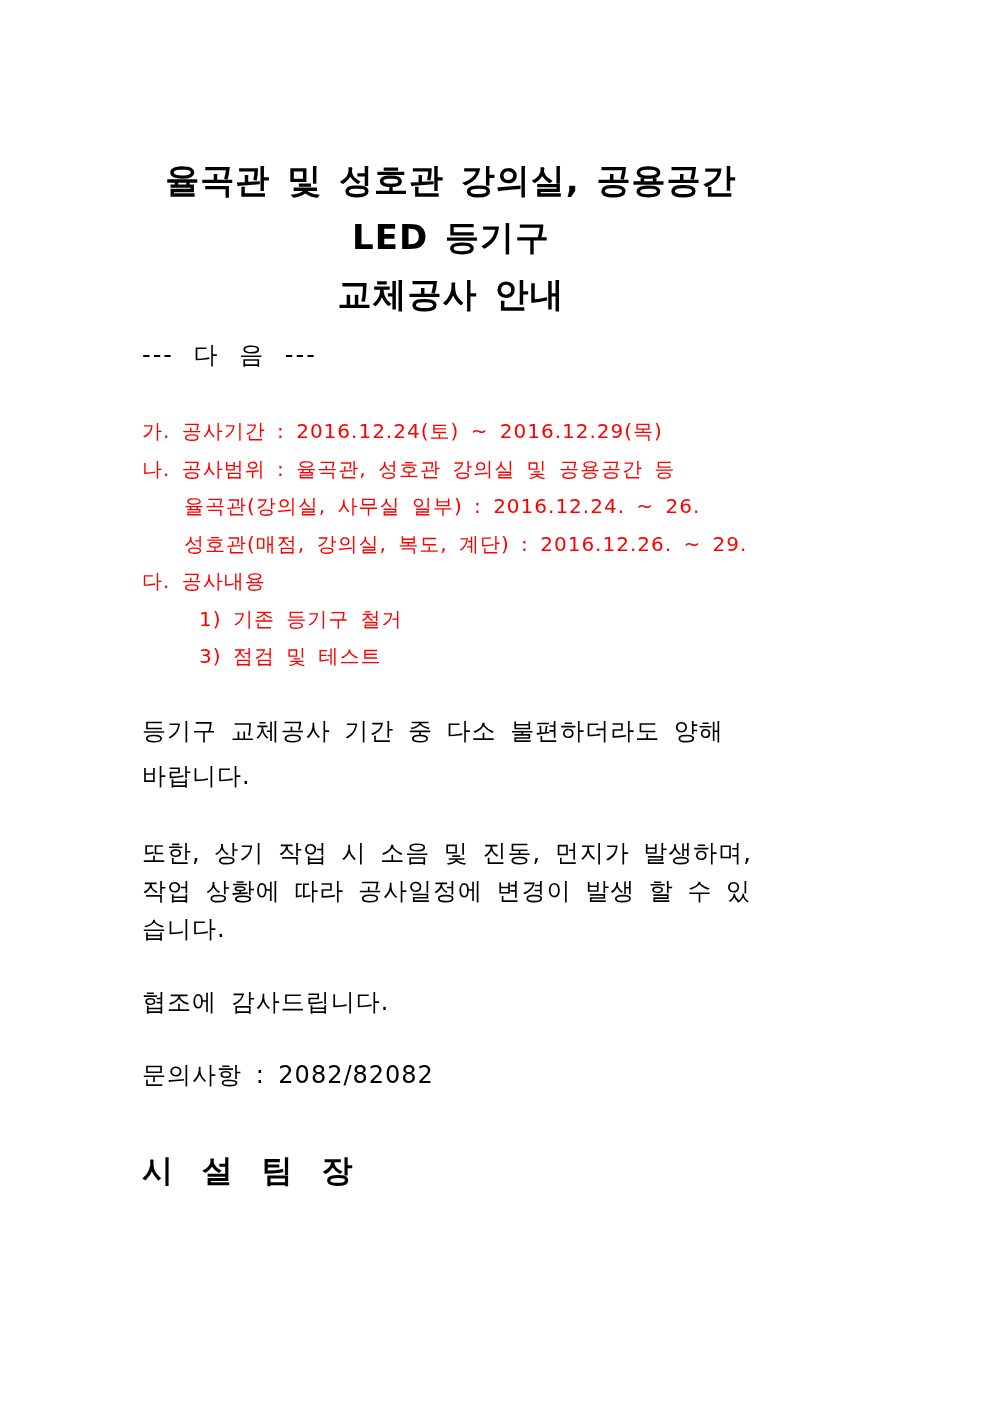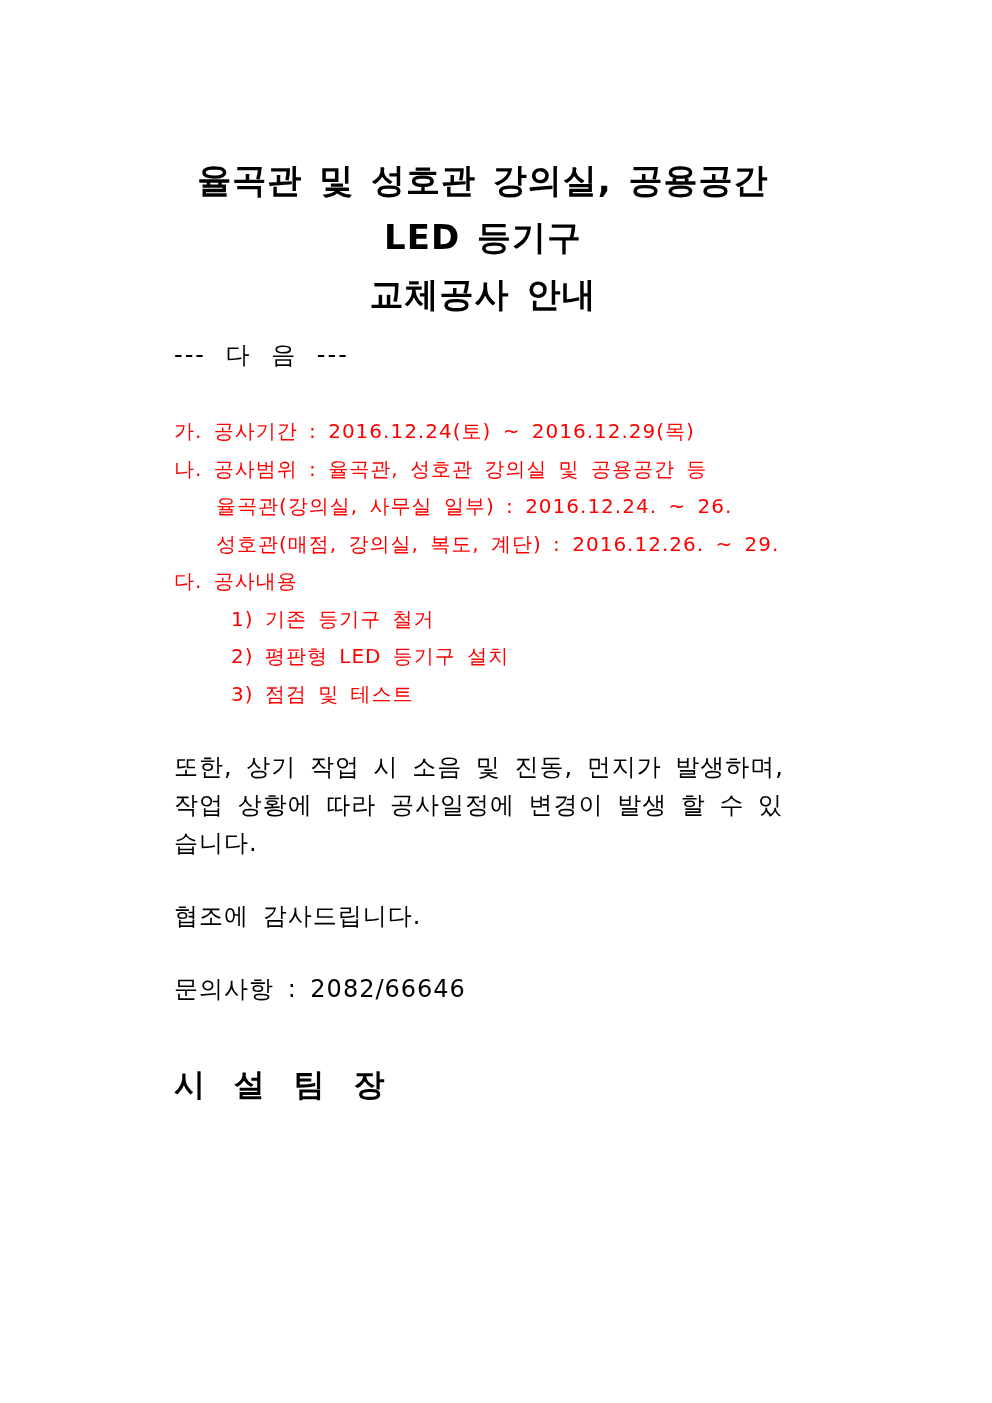--- a/index.html
+++ b/index.html
@@ -9,21 +9,20 @@
   }
   .page {
     position: relative;
     width: 892px;
     height: 1403px;
     background: var(--page-bg, #ffffff);
     color: var(--text-color, #000000);
     font-family: "DejaVu Sans", sans-serif;
     overflow: hidden;
     box-sizing: border-box;
-    margin-left: 32px;
   }
   .content {
     box-sizing: border-box;
     padding: 152px 132px 0 142px;
   }
 
   
   .doc-title {
     margin: 0;
     font-size: 34px;
@@ -111,30 +110,30 @@
 
     <div class="divider">--- 다 음 ---</div>
 
     <div class="details">
       <div class="d-line">가. 공사기간 : 2016.12.24(토) ~ 2016.12.29(목)</div>
       <div class="d-line">나. 공사범위 : 율곡관, 성호관 강의실 및 공용공간 등</div>
       <div class="d-line indent1">율곡관(강의실, 사무실 일부) : 2016.12.24. ~ 26.</div>
       <div class="d-line indent1">성호관(매점, 강의실, 복도, 계단) : 2016.12.26. ~ 29.</div>
       <div class="d-line">다. 공사내용</div>
       <div class="d-line indent2">1) 기존 등기구 철거</div>
-      <div class="d-line indent2">2) 평판형 LED 등기구 설치</div>
       <div class="d-line indent2">3) 점검 및 테스트</div>
     </div>
 
+    <p class="para understanding">등기구 교체공사 기간 중 다소 불편하더라도 양해 바랍니다.</p>
 
     <div class="para-group">
       <div class="line">또한, 상기 작업 시 소음 및 진동, 먼지가 발생하며,</div>
       <div class="line">작업 상황에 따라 공사일정에 변경이 발생 할 수 있습니다.</div>
     </div>
 
     <p class="para thanks">협조에 감사드립니다.</p>
 
-    <p class="para contact">문의사항 : 2082/66646</p>
+    <p class="para contact">문의사항 : 2082/82082</p>
 
     <div class="signature">시 설 팀 장</div>
 
   </div>
 </div>
 
 </body></html>

